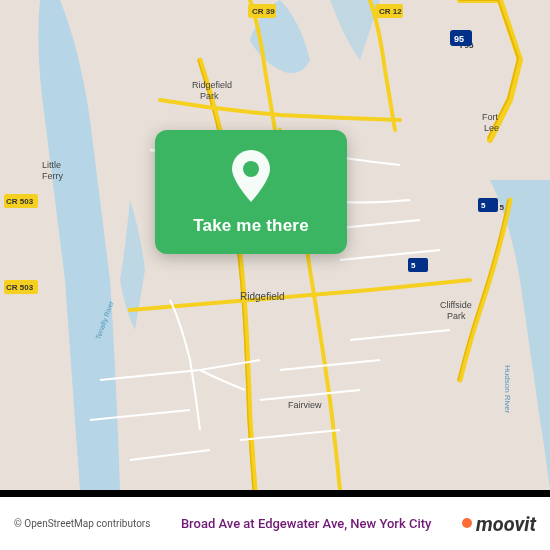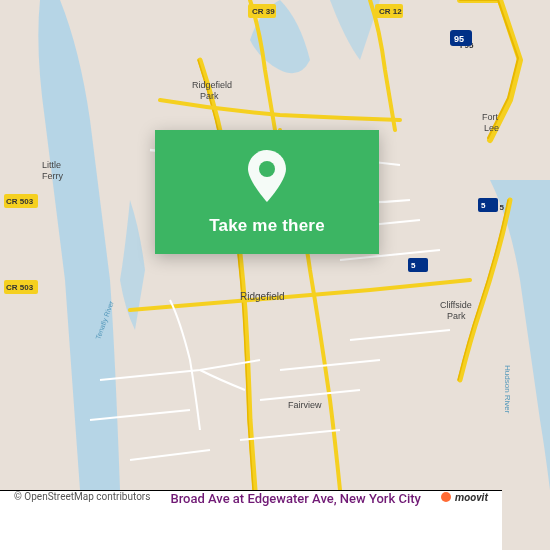--- a/index.html
+++ b/index.html
@@ -25,23 +25,23 @@
     #map-svg {
       width: 100%;
       height: 100%;
     }
 
     
     #action-card {
       position: absolute;
       top: 130px;
       left: 155px;
-      width: 224px;
+      width: 192px;
       background: #3cb563;
-      border-radius: 0;
+      border-radius: 12px;
       display: flex;
       flex-direction: column;
       align-items: center;
       padding: 18px 20px 16px;
       box-shadow: 0 4px 16px rgba(0,0,0,0.25);
     }
 
     #pin-icon-wrap {
       width: 56px;
       height: 56px;
@@ -57,28 +57,28 @@
       color: white;
       font-size: 17px;
       font-weight: 600;
       cursor: pointer;
       letter-spacing: 0.2px;
       padding: 2px 0;
     }
 
     
     #bottom-bar {
-      width: 502px;
+      width: 550px;
       height: 60px;
       background: white;
       display: flex;
-      align-items: flex-start;
+      align-items: center;
       justify-content: space-between;
       padding: 0 14px;
-      border-top: 1px solid #000000;
+      border-top: 7px solid #000000;
     }
 
     #attribution {
       font-size: 10px;
       color: #555;
     }
 
     #location-text {
       font-size: 13px;
       color: #701a75;
@@ -88,21 +88,21 @@
       padding: 0 8px;
     }
 
     #moovit-logo {
       display: flex;
       align-items: center;
       gap: 4px;
     }
 
     #moovit-text {
-      font-size: 11px;
+      font-size: 20px;
       font-weight: 700;
       color: #333;
       font-style: italic;
     }
 
     #moovit-dot {
       width: 10px;
       height: 10px;
       background: #ff6b35;
       border-radius: 50%;

